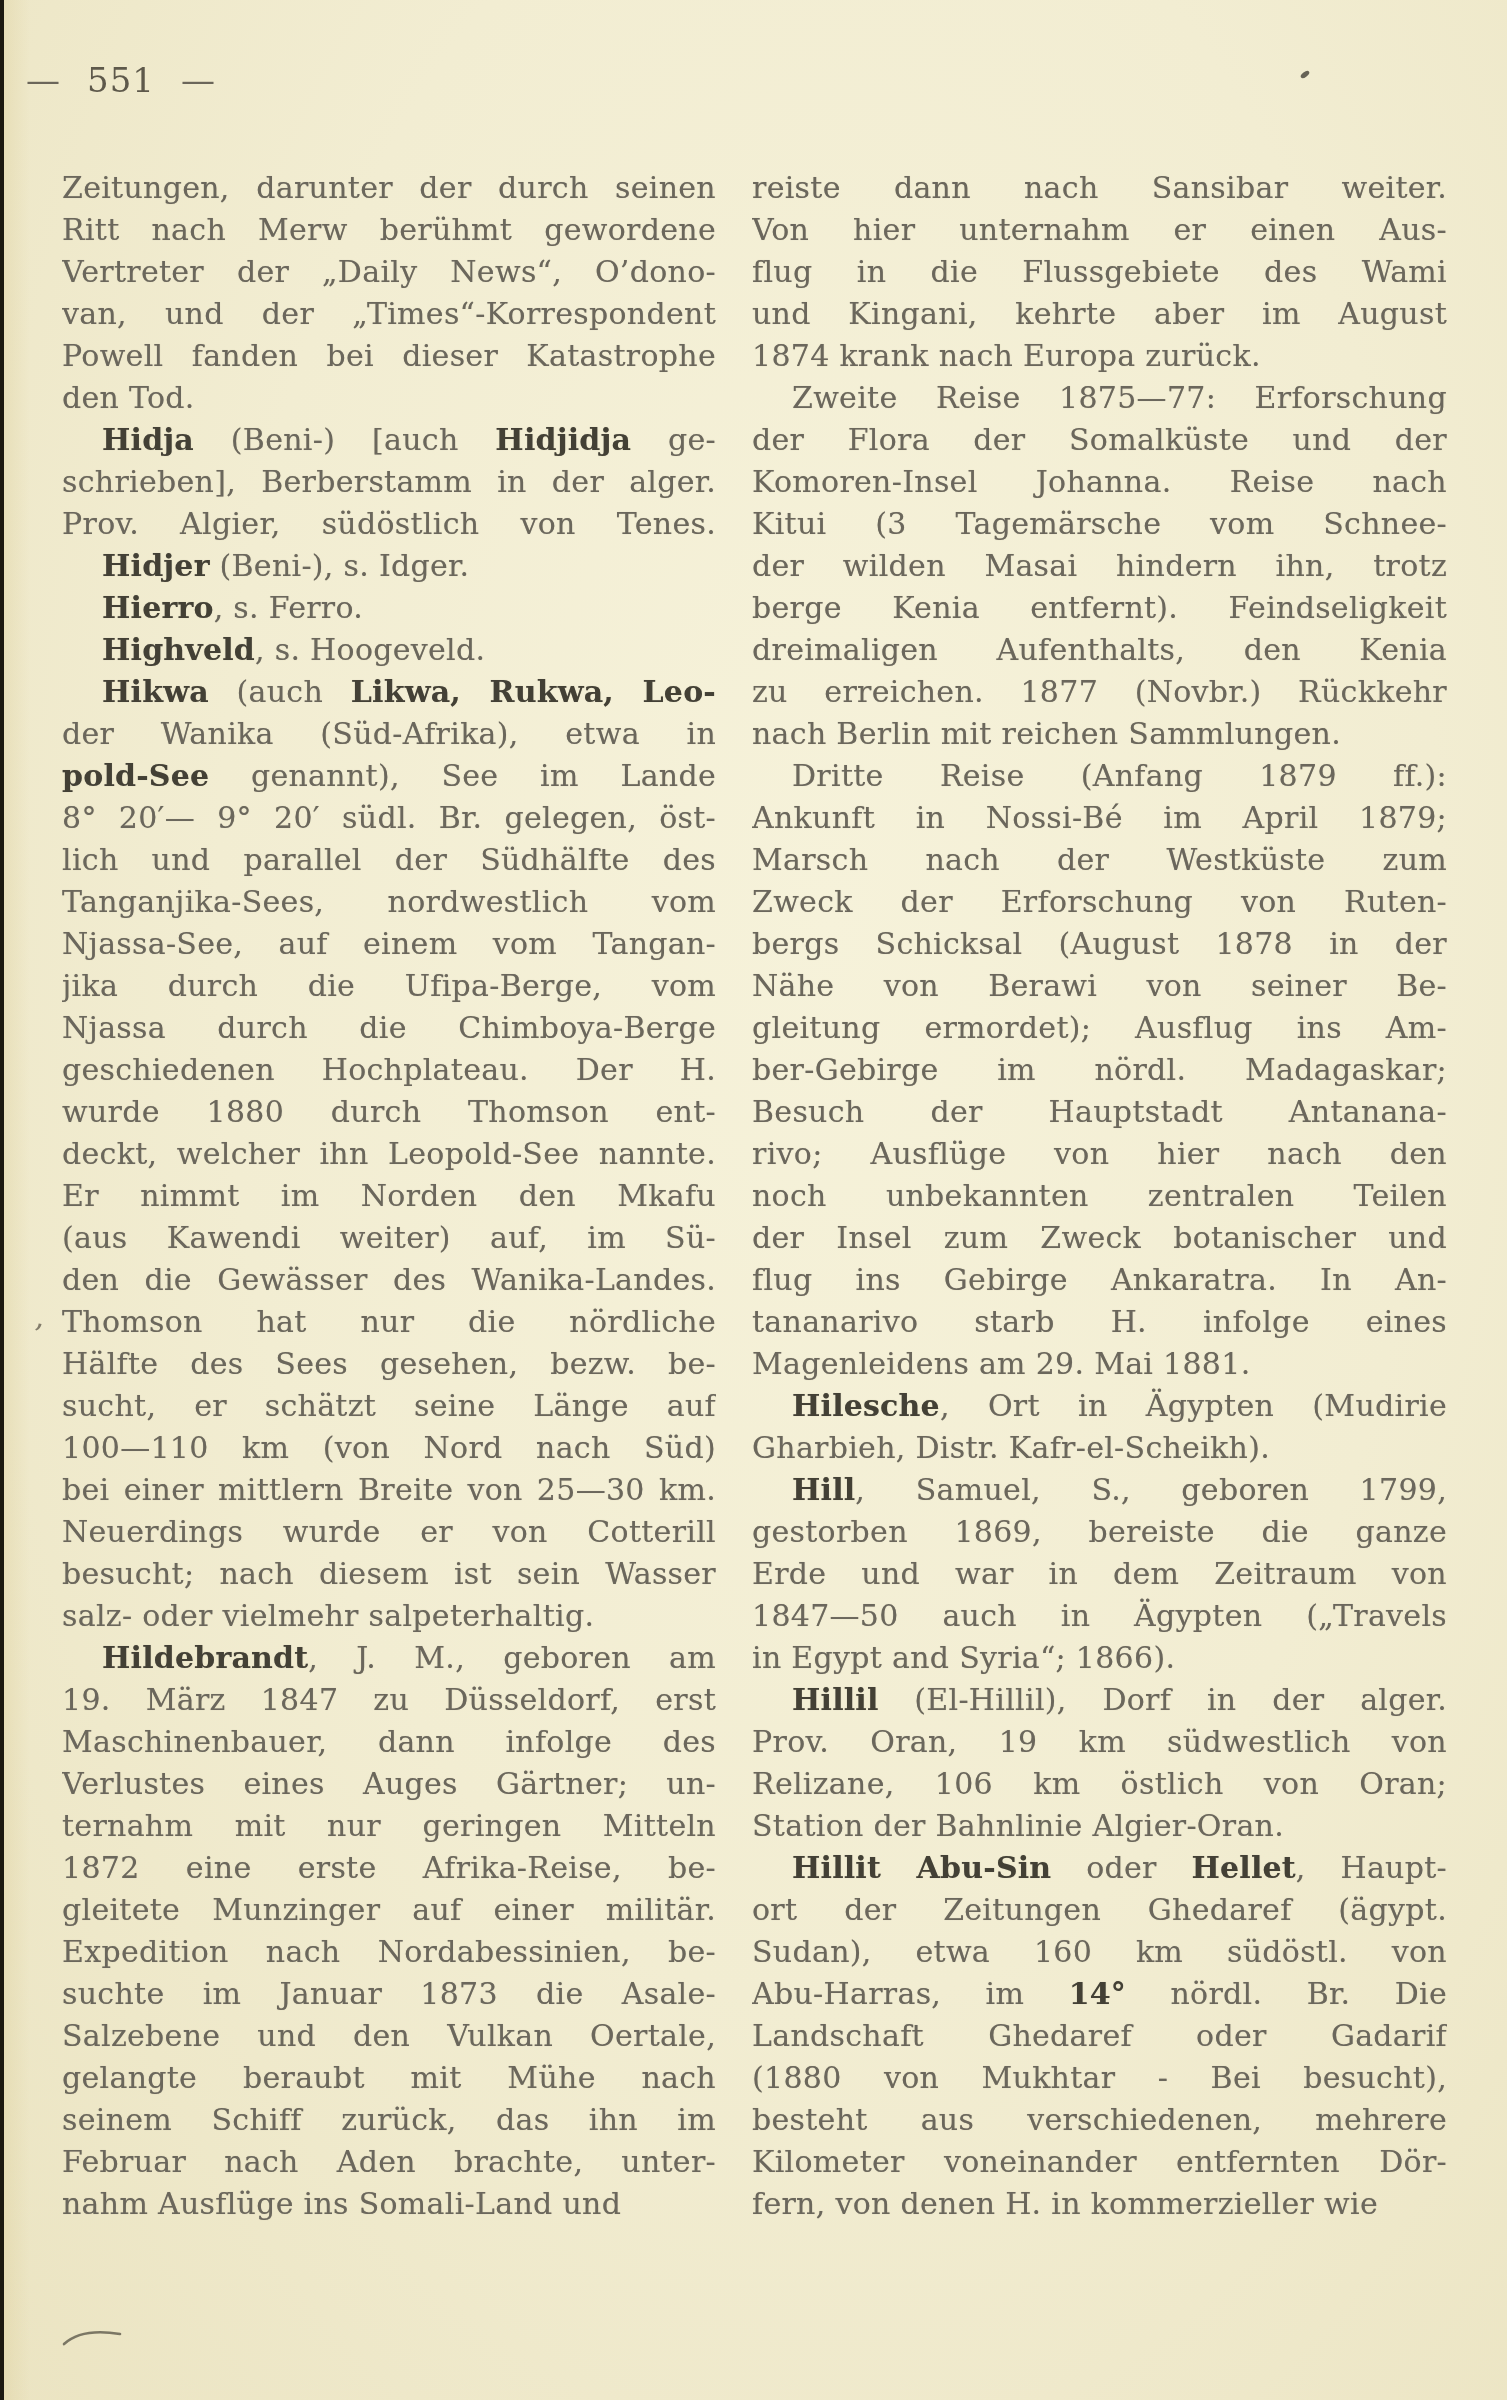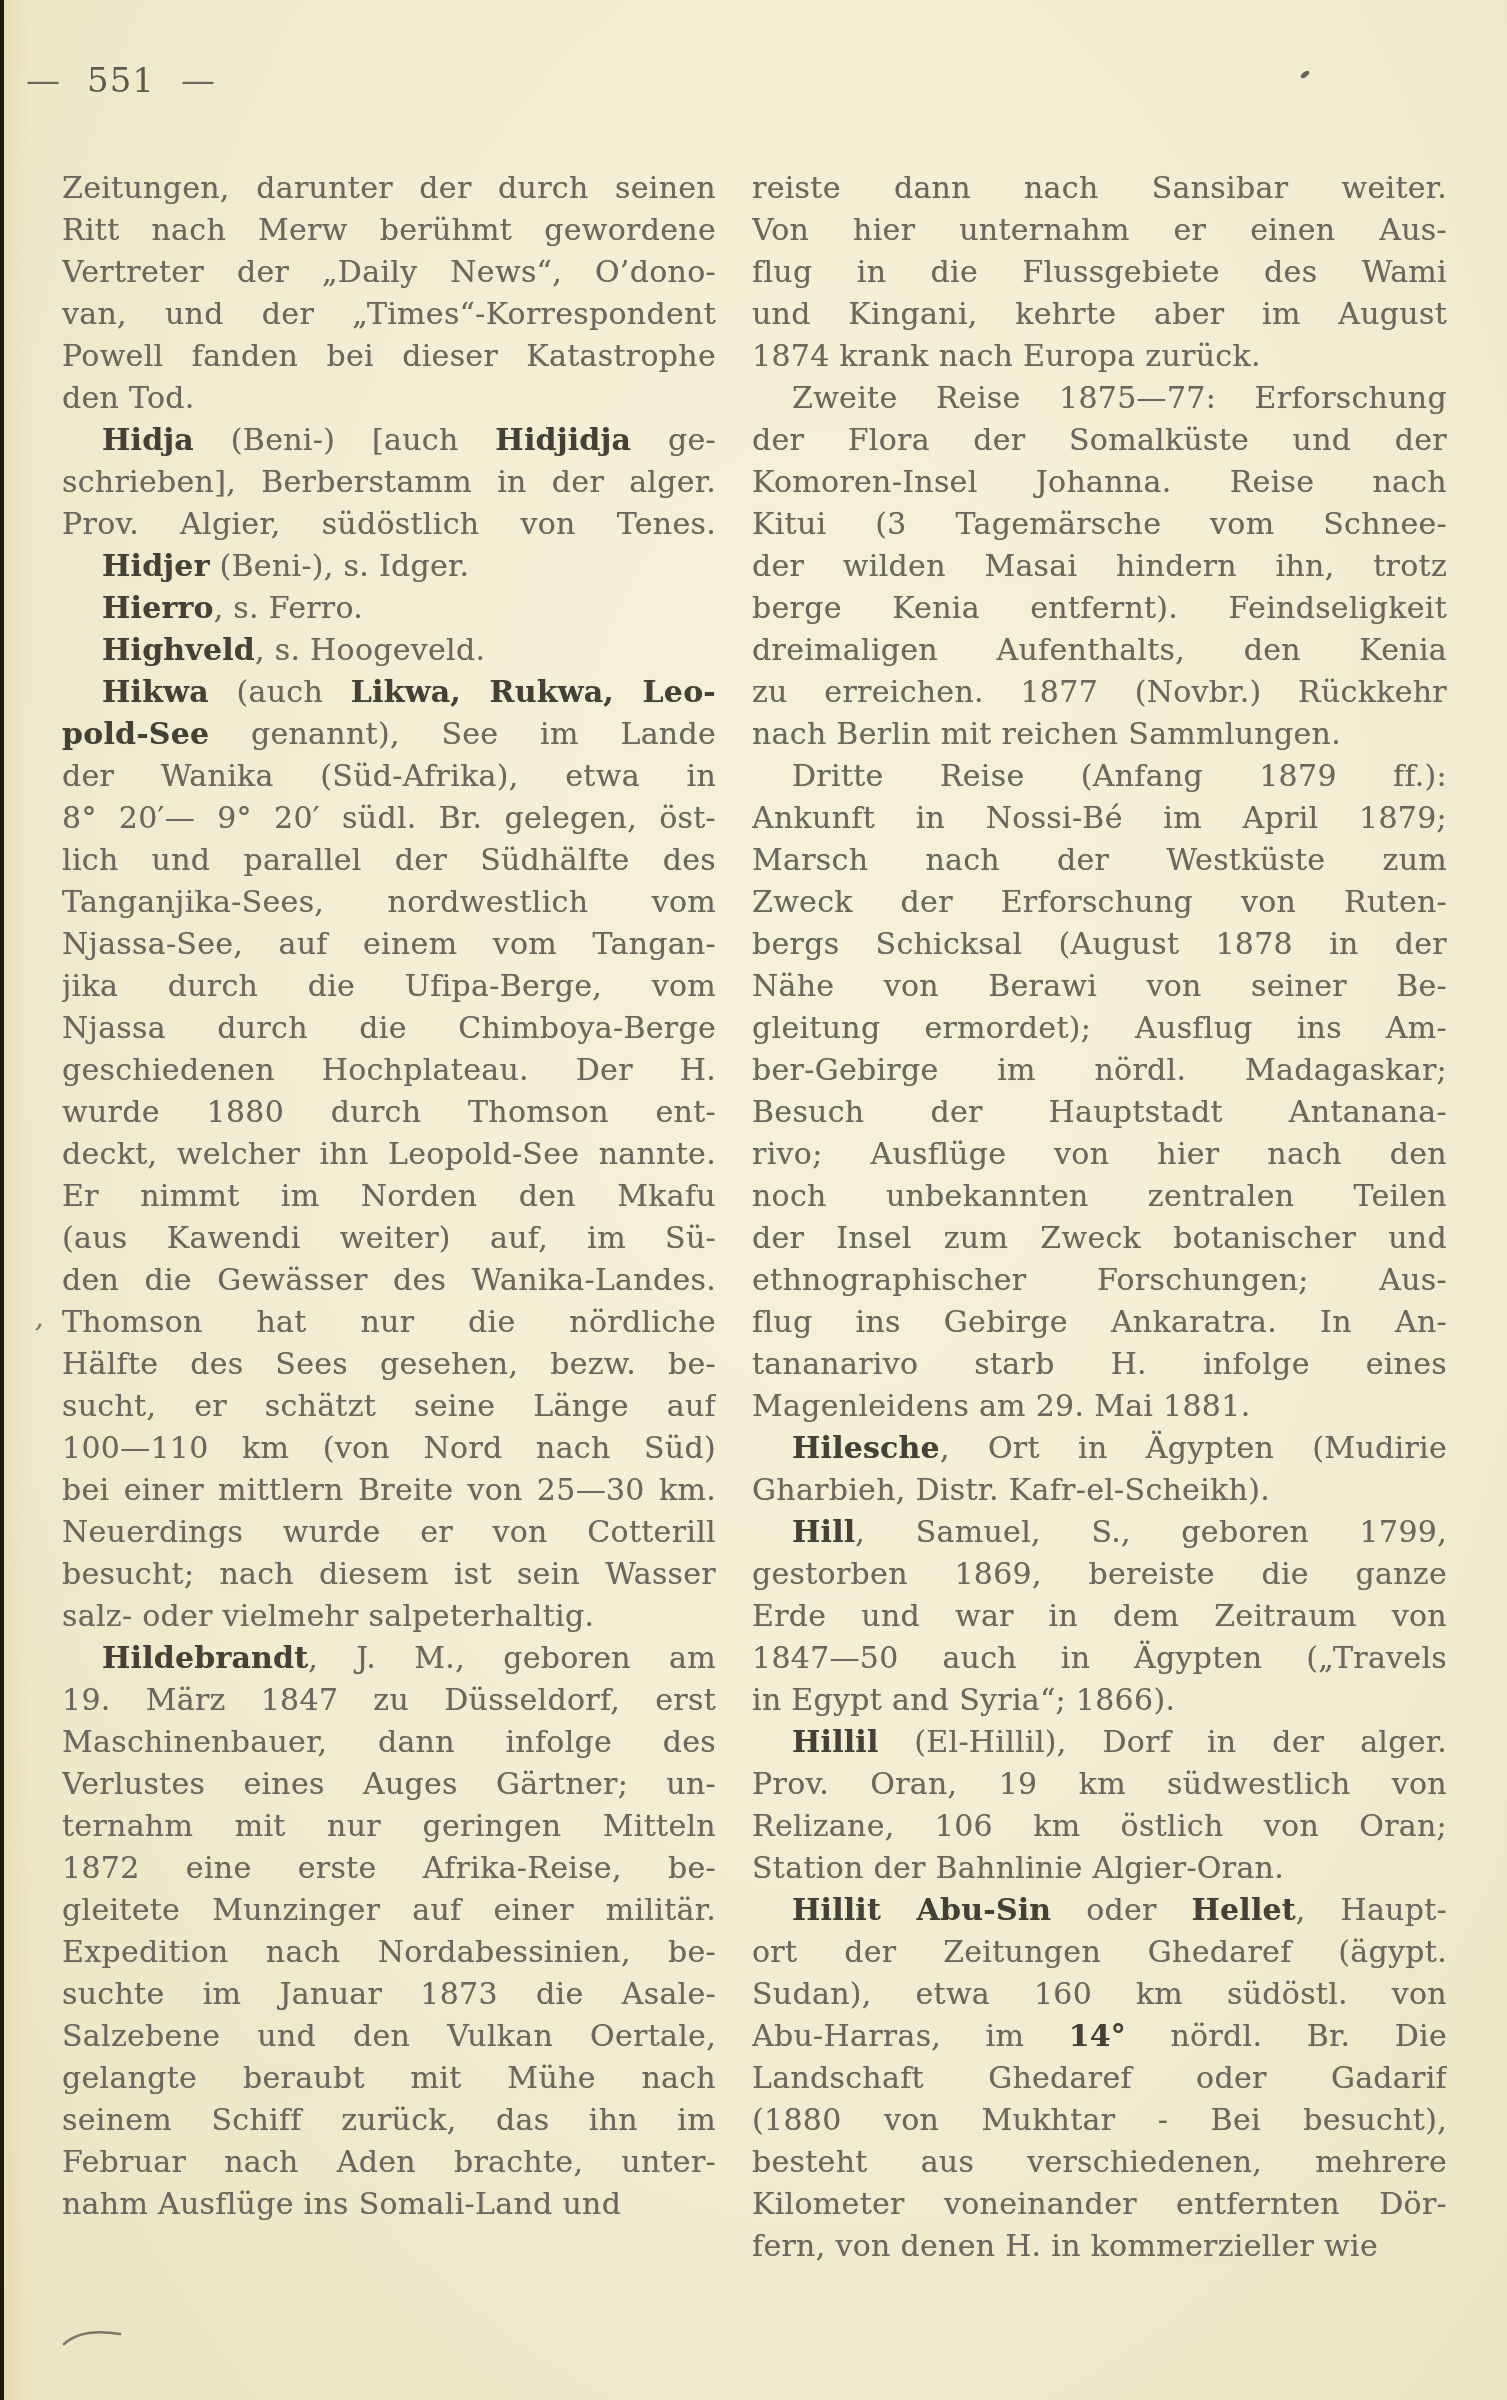--- a/index.html
+++ b/index.html
@@ -70,22 +70,22 @@
       <div class="line"><span>van, und der „Times“-Korrespondent</span></div>
       <div class="line"><span>Powell fanden bei dieser Katastrophe</span></div>
       <div class="line nj"><span>den Tod.</span></div>
       <div class="line ind"><b>Hidja</b><span> (Beni-) [auch </span><b>Hidjidja</b><span> ge-</span></div>
       <div class="line"><span>schrieben], Berberstamm in der alger.</span></div>
       <div class="line"><span>Prov. Algier, südöstlich von Tenes.</span></div>
       <div class="line nj ind"><b>Hidjer</b><span> (Beni-), s. Idger.</span></div>
       <div class="line nj ind"><b>Hierro</b><span>, s. Ferro.</span></div>
       <div class="line nj ind"><b>Highveld</b><span>, s. Hoogeveld.</span></div>
       <div class="line ind"><b>Hikwa</b><span> (auch </span><b>Likwa, Rukwa, Leo-</b></div>
+      <div class="line"><span>der Wanika (Süd-Afrika), etwa in</span></div>
       <div class="line"><b>pold-See</b><span> genannt), See im Lande</span></div>
-      <div class="line"><span>der Wanika (Süd-Afrika), etwa in</span></div>
       <div class="line"><span>8° 20′— 9° 20′ südl. Br. gelegen, öst-</span></div>
       <div class="line"><span>lich und parallel der Südhälfte des</span></div>
       <div class="line"><span>Tanganjika-Sees, nordwestlich vom</span></div>
       <div class="line"><span>Njassa-See, auf einem vom Tangan-</span></div>
       <div class="line"><span>jika durch die Ufipa-Berge, vom</span></div>
       <div class="line"><span>Njassa durch die Chimboya-Berge</span></div>
       <div class="line"><span>geschiedenen Hochplateau. Der H.</span></div>
       <div class="line"><span>wurde 1880 durch Thomson ent-</span></div>
       <div class="line"><span>deckt, welcher ihn Leopold-See nannte.</span></div>
       <div class="line"><span>Er nimmt im Norden den Mkafu</span></div>
@@ -134,21 +134,20 @@
       <div class="line"><span>Marsch nach der Westküste zum</span></div>
       <div class="line"><span>Zweck der Erforschung von Ruten-</span></div>
       <div class="line"><span>bergs Schicksal (August 1878 in der</span></div>
       <div class="line"><span>Nähe von Berawi von seiner Be-</span></div>
       <div class="line"><span>gleitung ermordet); Ausflug ins Am-</span></div>
       <div class="line"><span>ber-Gebirge im nördl. Madagaskar;</span></div>
       <div class="line"><span>Besuch der Hauptstadt Antanana-</span></div>
       <div class="line"><span>rivo; Ausflüge von hier nach den</span></div>
       <div class="line"><span>noch unbekannten zentralen Teilen</span></div>
       <div class="line"><span>der Insel zum Zweck botanischer und</span></div>
-      <div class="line"><span>ethnographischer Forschungen; Aus-</span></div>
       <div class="line"><span>flug ins Gebirge Ankaratra.  In An-</span></div>
       <div class="line"><span>tananarivo starb H. infolge eines</span></div>
       <div class="line nj"><span>Magenleidens am 29. Mai 1881.</span></div>
       <div class="line ind"><b>Hilesche</b><span>, Ort in Ägypten (Mudirie</span></div>
       <div class="line nj"><span>Gharbieh, Distr. Kafr-el-Scheikh).</span></div>
       <div class="line ind"><b>Hill</b><span>, Samuel, S., geboren 1799,</span></div>
       <div class="line"><span>gestorben 1869, bereiste die ganze</span></div>
       <div class="line"><span>Erde und war in dem Zeitraum von</span></div>
       <div class="line"><span>1847—50 auch in Ägypten („Travels</span></div>
       <div class="line nj"><span>in Egypt and Syria“; 1866).</span></div>

